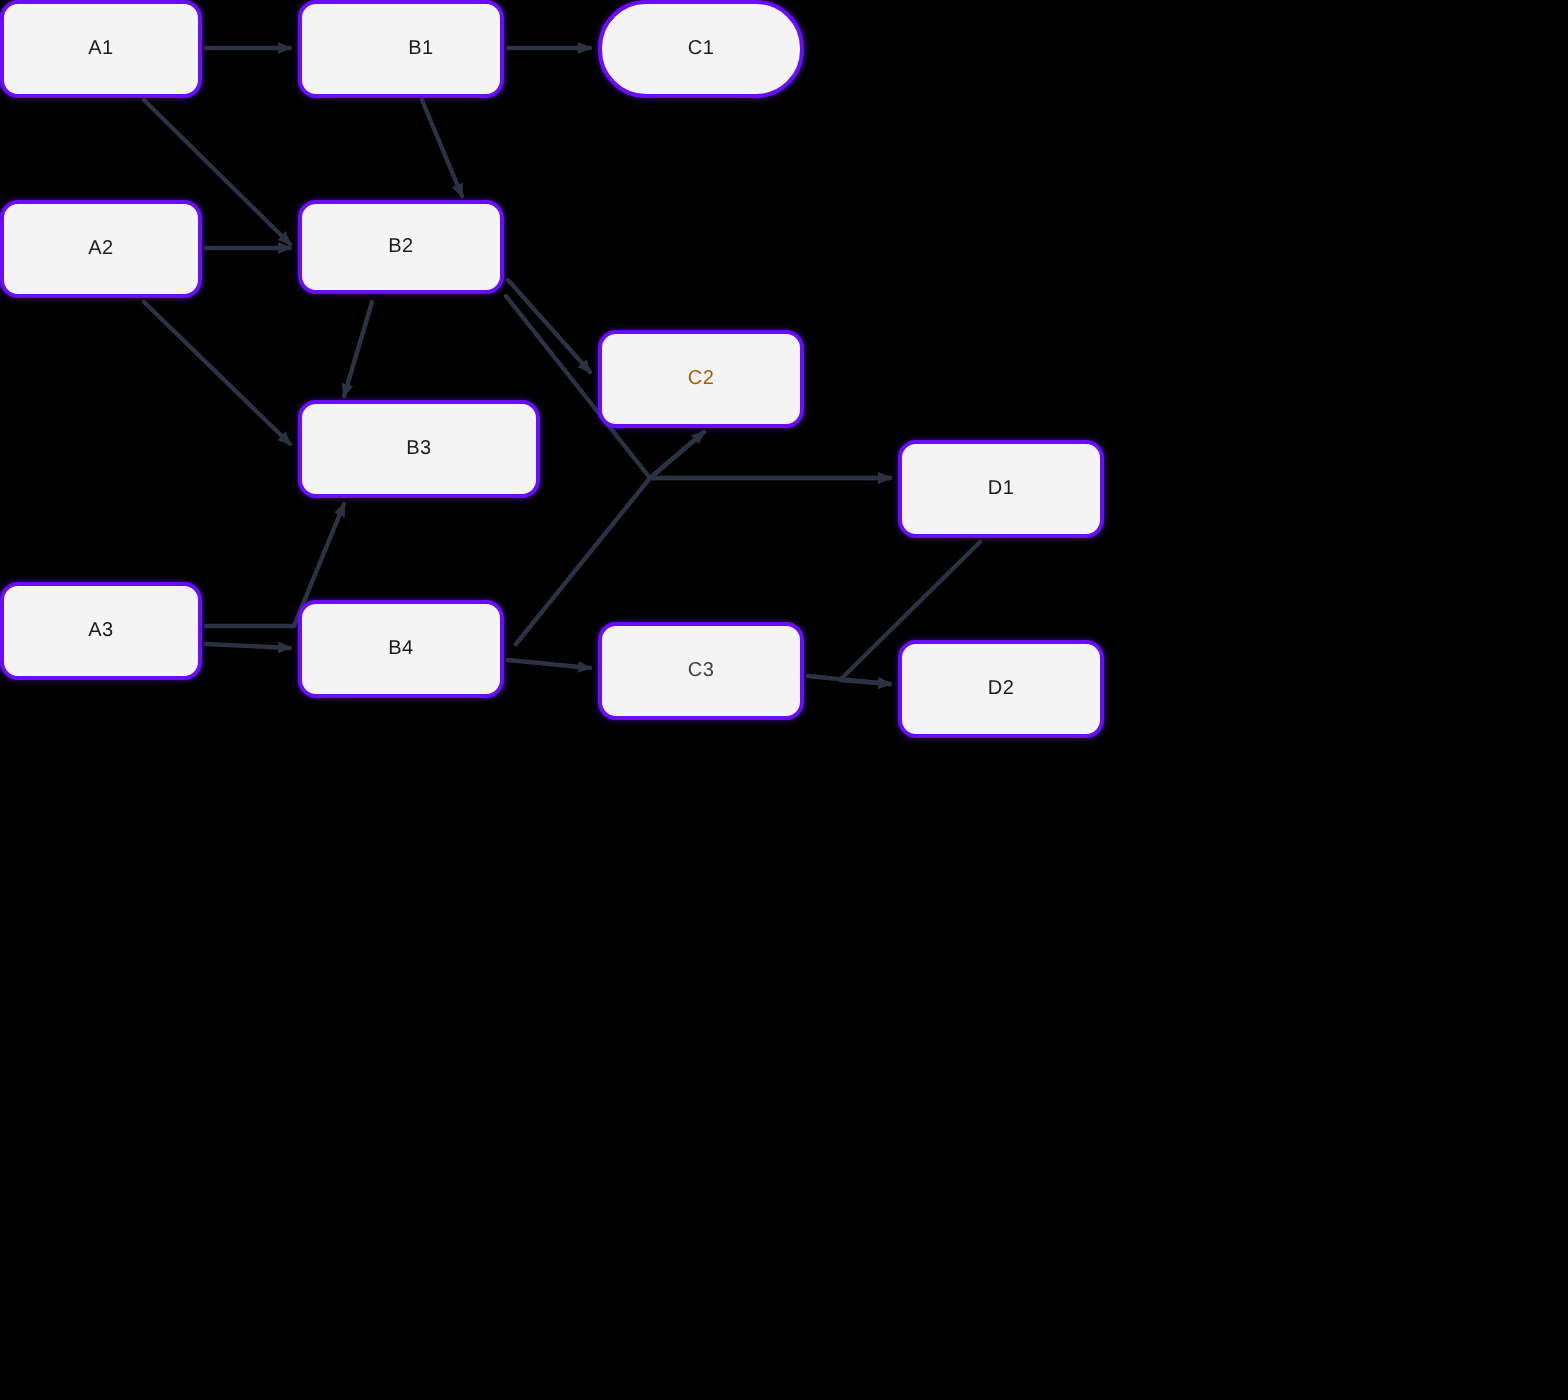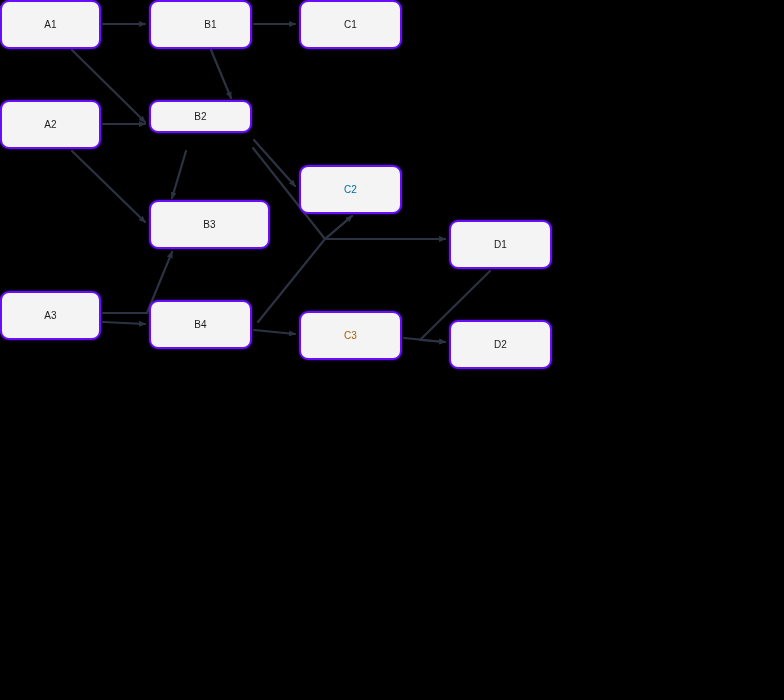--- a/index.html
+++ b/index.html
@@ -84,36 +84,36 @@
       </div>
       <div class="node" style="left: 0px; top: 100px; width: 101px; height: 49px; background: rgb(244, 244, 244); border-color: rgb(106, 13, 255); color: rgb(27, 27, 27);">
         <span class="node-label">A2</span>
       </div>
       <div class="node" style="left: 0px; top: 291px; width: 101px; height: 49px; background: rgb(244, 244, 244); border-color: rgb(106, 13, 255); color: rgb(27, 27, 27);">
         <span class="node-label">A3</span>
       </div>
       <div class="node" style="left: 149px; top: 0px; width: 103px; height: 49px; background: rgb(244, 244, 244); border-color: rgb(106, 13, 255); color: rgb(27, 27, 27); padding-left: 20px;">
         <span class="node-label">B1</span>
       </div>
-      <div class="node" style="left: 149px; top: 100px; width: 103px; height: 33px; background: rgb(244, 244, 244); border-color: rgb(106, 13, 255); color: rgb(27, 27, 27);">
+      <div class="node" style="left: 149px; top: 100px; width: 103px; height: 47px; background: rgb(244, 244, 244); border-color: rgb(106, 13, 255); color: rgb(27, 27, 27);">
         <span class="node-label">B2</span>
       </div>
       <div class="node" style="left: 149px; top: 200px; width: 121px; height: 49px; background: rgb(244, 244, 244); border-color: rgb(106, 13, 255); color: rgb(27, 27, 27);">
         <span class="node-label">B3</span>
       </div>
       <div class="node" style="left: 149px; top: 300px; width: 103px; height: 49px; background: rgb(244, 244, 244); border-color: rgb(106, 13, 255); color: rgb(27, 27, 27);">
         <span class="node-label">B4</span>
       </div>
-      <div class="node" style="left: 299px; top: 0px; width: 103px; height: 49px; background: rgb(244, 244, 244); border-color: rgb(106, 13, 255); color: rgb(27, 27, 27);">
+      <div class="node" style="left: 299px; top: 0px; width: 103px; height: 49px; background: rgb(244, 244, 244); border-color: rgb(106, 13, 255); color: rgb(27, 27, 27); border-radius: 24px;">
         <span class="node-label">C1</span>
       </div>
-      <div class="node" style="left: 299px; top: 165px; width: 103px; height: 49px; background: rgb(244, 244, 244); border-color: rgb(106, 13, 255); color: #0369a1;">
+      <div class="node" style="left: 299px; top: 165px; width: 103px; height: 49px; background: rgb(244, 244, 244); border-color: rgb(106, 13, 255); color: #a16207;">
         <span class="node-label">C2</span>
       </div>
-      <div class="node" style="left: 299px; top: 311px; width: 103px; height: 49px; background: rgb(244, 244, 244); border-color: rgb(106, 13, 255); color: #a16207;">
+      <div class="node" style="left: 299px; top: 311px; width: 103px; height: 49px; background: rgb(244, 244, 244); border-color: rgb(106, 13, 255); color: #404040;">
         <span class="node-label">C3</span>
       </div>
       <div class="node" style="left: 449px; top: 220px; width: 103px; height: 49px; background: rgb(244, 244, 244); border-color: rgb(106, 13, 255); color: rgb(27, 27, 27);">
         <span class="node-label">D1</span>
       </div>
       <div class="node" style="left: 449px; top: 320px; width: 103px; height: 49px; background: rgb(244, 244, 244); border-color: rgb(106, 13, 255); color: rgb(27, 27, 27);">
         <span class="node-label">D2</span>
       </div>
     </div>
 

